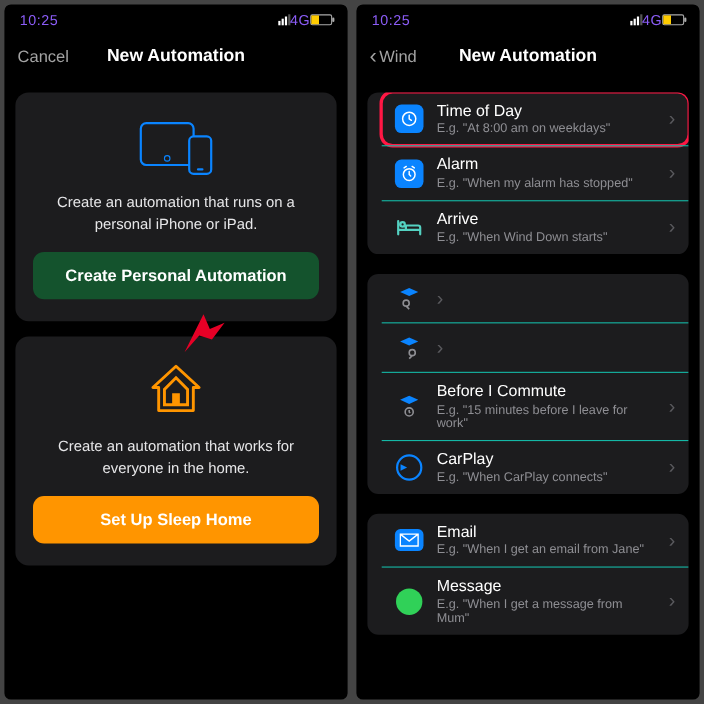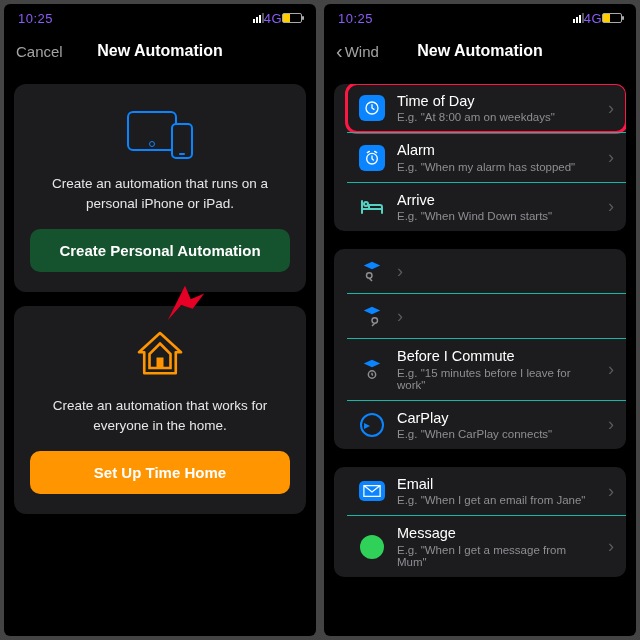--- a/index.html
+++ b/index.html
@@ -146,21 +146,21 @@
       <div class="card-icon">
         <div class="house-icon">
           <svg viewBox="0 0 64 64">
               <path d="M32 8 L56 30 H50 V54 H14 V30 H8 Z" fill="none" stroke="#ff9500" stroke-width="3" stroke-linejoin="round"></path>
               <path d="M32 20 L44 32 V48 H20 V32 Z" fill="none" stroke="#ff9500" stroke-width="3"></path>
               <rect x="28" y="36" width="8" height="12" fill="#ff9500"></rect>
             </svg>
         </div>
       </div>
       <p>Create an automation that works for everyone in the home.</p>
-      <button class="btn btn-orange">Set Up Time Home</button>
+      <button class="btn btn-orange">Set Up Sleep Home</button>
     </div>
   </div>
 </div>
 
 <div class="phone">
   <div class="statusbar">
     <span>10:25</span>
     <span class="status-right">
       <span class="bars">
           <span></span>

